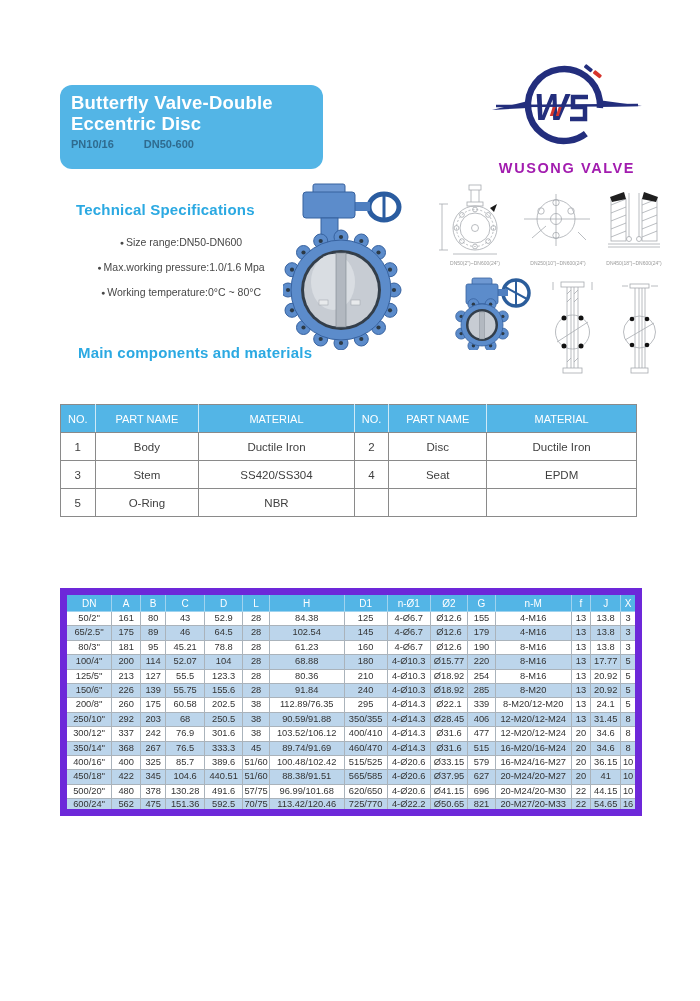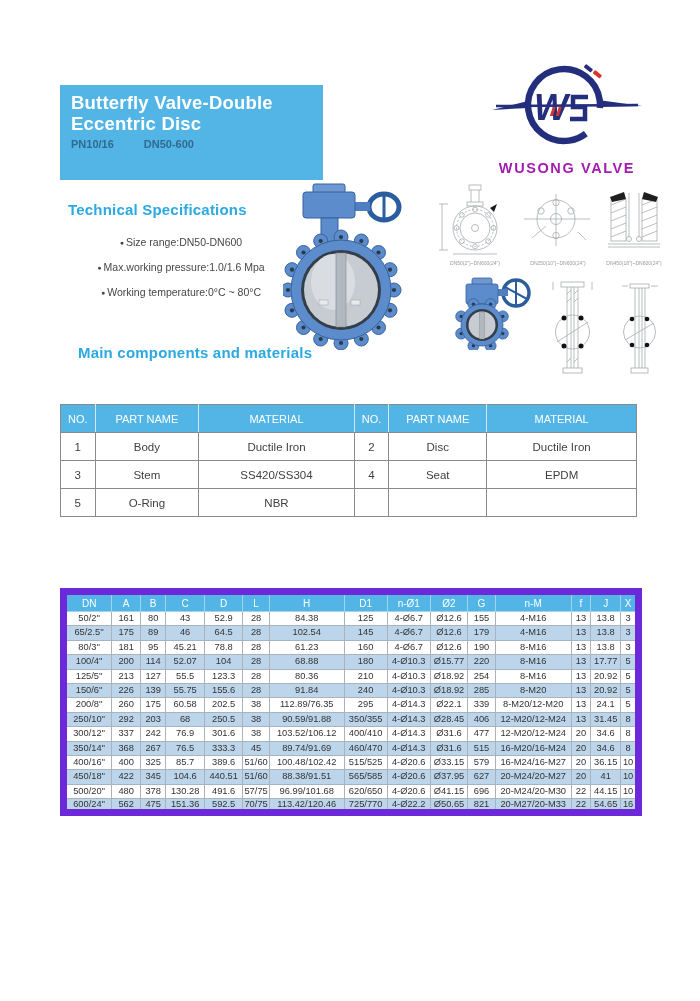--- a/index.html
+++ b/index.html
@@ -1,33 +1,33 @@
 <!DOCTYPE html>
 <html><head>
 <meta charset="utf-8">
 <style>
   * { margin:0; padding:0; box-sizing:border-box; }
   html,body { background:#ffffff; }
   body { font-family:"Liberation Sans", sans-serif; }
   .page { position:relative; width:700px; height:1001px; background:#fff; overflow:hidden; }
 
   
-  .banner { position:absolute; left:60px; top:85px; width:263px; height:95px;
-            background:#53B5E6; padding:7px 10px 0 11px; }
+  .banner { position:absolute; left:60px; top:85px; width:263px; height:84px;
+            background:#53B5E6; padding:7px 10px 0 11px;border-radius:12px; }
   .banner-title { color:#ffffff; font-weight:bold; font-size:18.5px; line-height:1.14; letter-spacing:.2px; }
   .banner-sub { margin-top:4px; font-size:11px; font-weight:bold; color:#2F6B8F; }
   .sub-gap { display:inline-block; width:30px; }
 
   
   .logo { position:absolute; left:492px; top:60px; width:150px; height:112px; text-align:center; }
   .logo-text { margin-top:2px; font-size:14.5px; font-weight:bold; color:#a21caf; letter-spacing:1.6px; }
 
   
   .sec-heading { position:absolute; color:#2BA9E2; font-size:15px; font-weight:bold; letter-spacing:.2px; }
-  #h-tech { left:68px; top:201px; }
+  #h-tech { left:76px; top:201px; }
   #h-comp { left:78px; top:344px; }
   #h-dims { left:78px; top:539px; }
 
   
   .bullets { position:absolute; left:66px; top:230px; width:230px; }
   .bullet-line { font-size:10.5px; color:#474747; line-height:25px; white-space:nowrap;text-align:center; }
   .bullet-line::before { content:"●"; font-size:7px; vertical-align:1px; margin-right:2px; color:#474747; }
 
   
   .art { position:absolute; }

